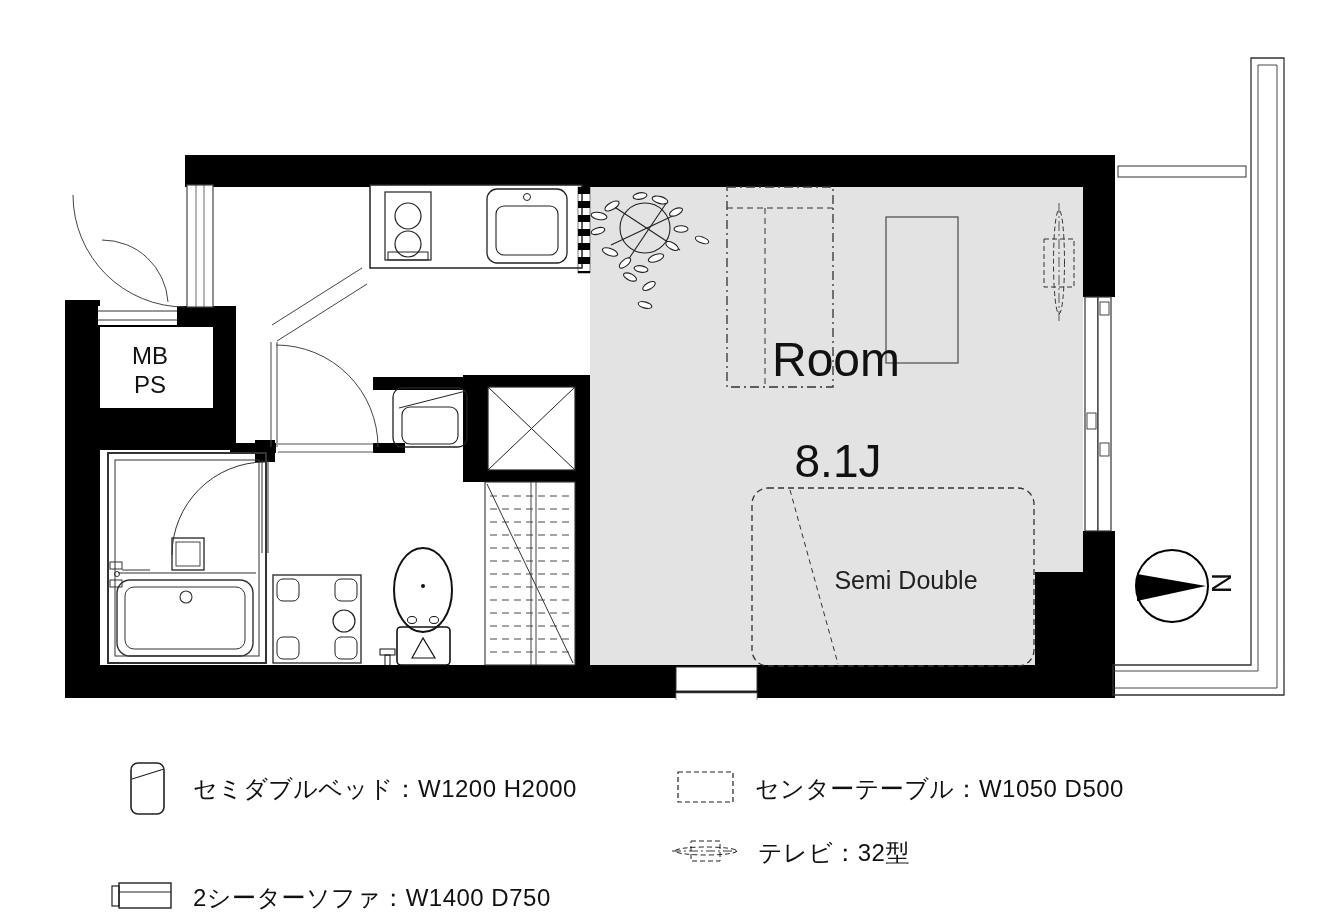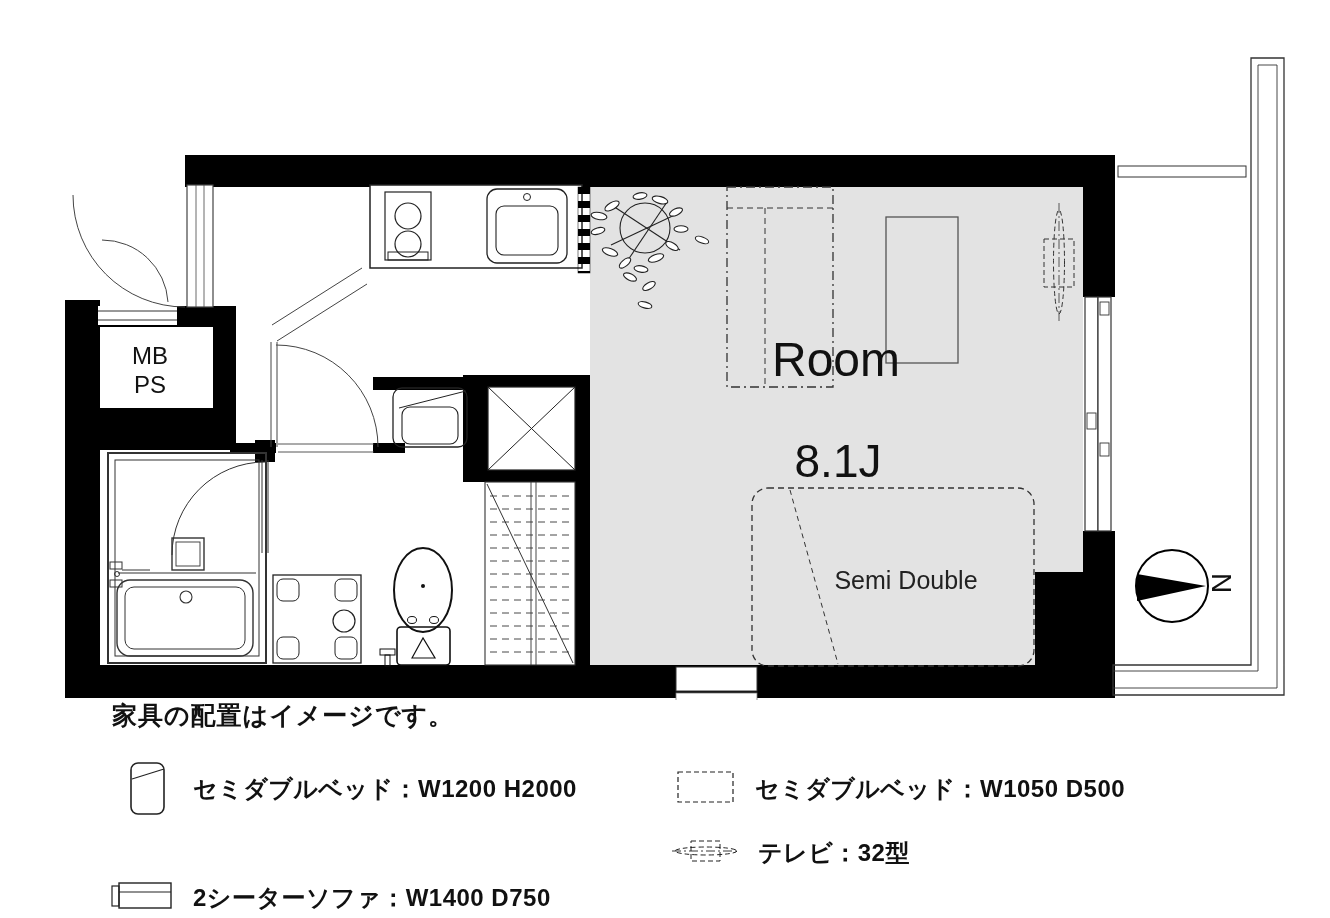--- a/index.html
+++ b/index.html
@@ -1,21 +1,21 @@
 <!DOCTYPE html>
 <html><head>
 <meta charset="utf-8">
 <style>
   html,body{margin:0;padding:0;background:#fff;}
   #page{position:relative;width:1330px;height:918px;background:#fff;overflow:hidden;
         font-family:"Liberation Sans","DejaVu Sans",sans-serif;color:#111;}
   #plan-svg{position:absolute;left:0;top:0;}
   .caption{position:absolute;left:112px;top:699px;font-size:25px;font-weight:bold;letter-spacing:1px;}
   .legend-item{position:absolute;display:flex;align-items:center;}
-  .legend-label{font-size:24px;font-weight:bold;letter-spacing:0.5px;white-space:nowrap;}
+  .legend-label{font-size:24px;font-weight:normal;letter-spacing:0.5px;white-space:nowrap;}
   .li-bed{left:129px;top:761px;}
   .li-sofa{left:110px;top:880px;}
   .li-table{left:676px;top:770px;}
   .li-tv{left:671px;top:838px;}
   .li-bed .legend-label{position:absolute;left:64px;top:12px;}
   .li-sofa .legend-label{position:absolute;left:83px;top:2px;}
   .li-table .legend-label{position:absolute;left:79px;top:3px;}
   .li-tv .legend-label{position:absolute;left:87px;top:-1px;}
   svg text{font-family:"Liberation Sans","DejaVu Sans",sans-serif;}
 </style>
@@ -240,21 +240,20 @@
   </g>
   <rect x="1118" y="166" width="128" height="11" fill="#fff" stroke="#333" stroke-width="1"></rect>
 
   <g>
     <circle cx="1172" cy="586" r="36" fill="#fff" stroke="#000" stroke-width="2"></circle>
     <polygon points="1137,574 1137,601 1206,586" fill="#000"></polygon>
     <text transform="translate(1212,573) rotate(90)" font-size="28" fill="#111">N</text>
   </g>
 </svg>
 
-<div class="caption">家具の配置はイメージです。</div>
 
 <div class="legend-item li-bed">
   <svg width="40" height="56" viewBox="0 0 40 56">
     <rect x="2" y="2" width="33" height="51" rx="7" fill="none" stroke="#222" stroke-width="1.6"></rect>
     <line x1="3" y1="18" x2="35" y2="8" stroke="#222" stroke-width="1.2"></line>
   </svg>
   <span class="legend-label">セミダブルベッド：W1200 H2000</span>
 </div>
 
 <div class="legend-item li-sofa">
@@ -263,21 +262,21 @@
     <line x1="9" y1="12" x2="61" y2="12" stroke="#222" stroke-width="1.2"></line>
     <rect x="2" y="6" width="7" height="20" fill="none" stroke="#222" stroke-width="1.2"></rect>
   </svg>
   <span class="legend-label">2シーターソファ：W1400 D750</span>
 </div>
 
 <div class="legend-item li-table">
   <svg width="62" height="36" viewBox="0 0 62 36">
     <rect x="2" y="2" width="55" height="30" fill="none" stroke="#222" stroke-width="1.2" stroke-dasharray="5 3"></rect>
   </svg>
-  <span class="legend-label">セミダブルベッド：W1050 D500</span>
+  <span class="legend-label">センターテーブル：W1050 D500</span>
 </div>
 
 <div class="legend-item li-tv">
   <svg width="70" height="26" viewBox="0 0 70 26">
     <line x1="1" y1="13" x2="69" y2="13" stroke="#222" stroke-width="0.9" stroke-dasharray="9 3 2 3"></line>
     <ellipse cx="35" cy="13" rx="31" ry="4" fill="none" stroke="#222" stroke-width="1" stroke-dasharray="5 3"></ellipse>
     <rect x="20" y="3" width="29" height="20" fill="none" stroke="#222" stroke-width="1" stroke-dasharray="5 3"></rect>
   </svg>
   <span class="legend-label">テレビ：32型</span>
 </div>

